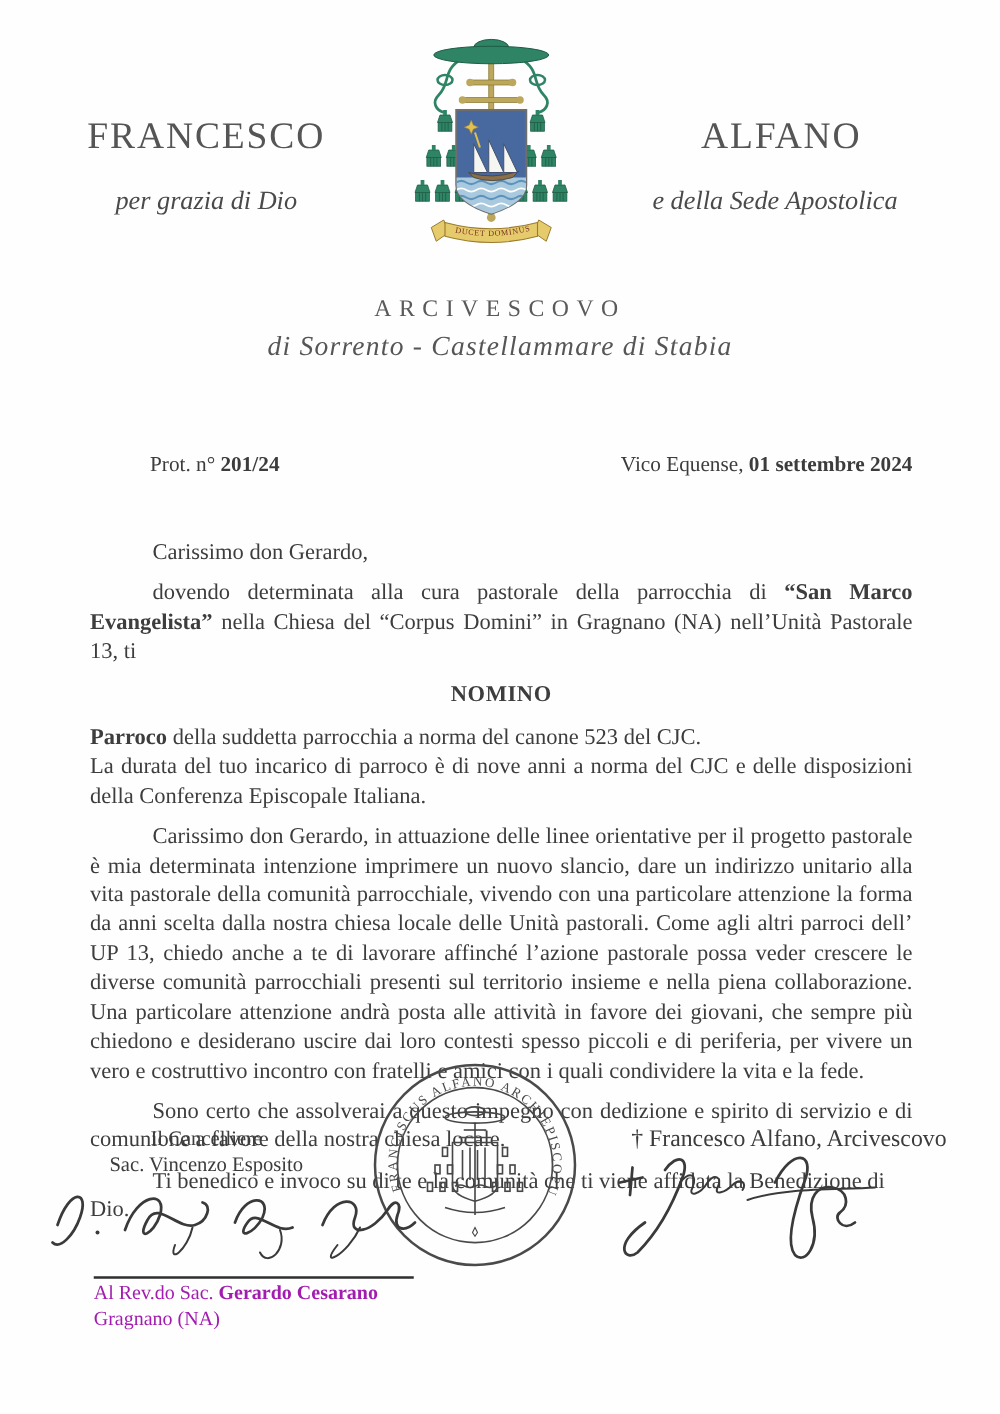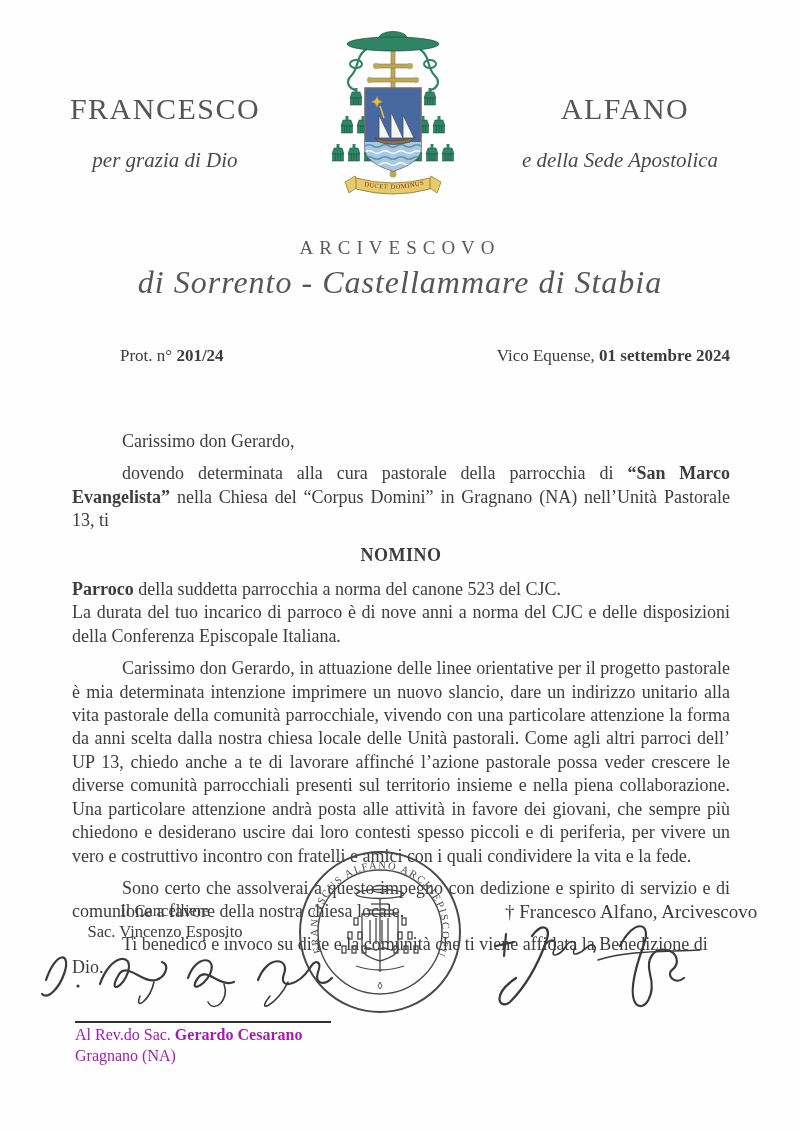--- a/index.html
+++ b/index.html
@@ -20,23 +20,23 @@
   .subname{
     font-style:italic;font-size:21px;color:#4a4a4a;
     width:250px;text-align:center;top:148px;
   }
   .arch-title{
     left:0;width:800px;text-align:center;top:237px;
     font-size:19px;letter-spacing:6px;color:#5a5a5a;
   }
   .diocese{
     left:0;width:800px;text-align:center;top:264px;
-    font-size:32px;font-style:italic;color:#565656;letter-spacing:1px;
-  }
-  .meta{font-size:17px;top:346px;color:#3c3c3c;}
+    font-size:22px;font-style:italic;color:#565656;letter-spacing:1px;
+  }
+  .meta{font-size:17px;top:362px;color:#3c3c3c;}
   .meta b{font-weight:bold;}
   
   .body-block{
     position:absolute;left:72px;top:430px;width:658px;
     font-size:18px;line-height:23.4px;color:#3d3d3d;
   }
   .body-block p{margin:0 0 9px 0;text-align:justify;}
   .body-block p.ind{text-indent:50px;}
   .body-block p.noj{text-align:left;}
   .body-block p.tight{margin-bottom:0;}

